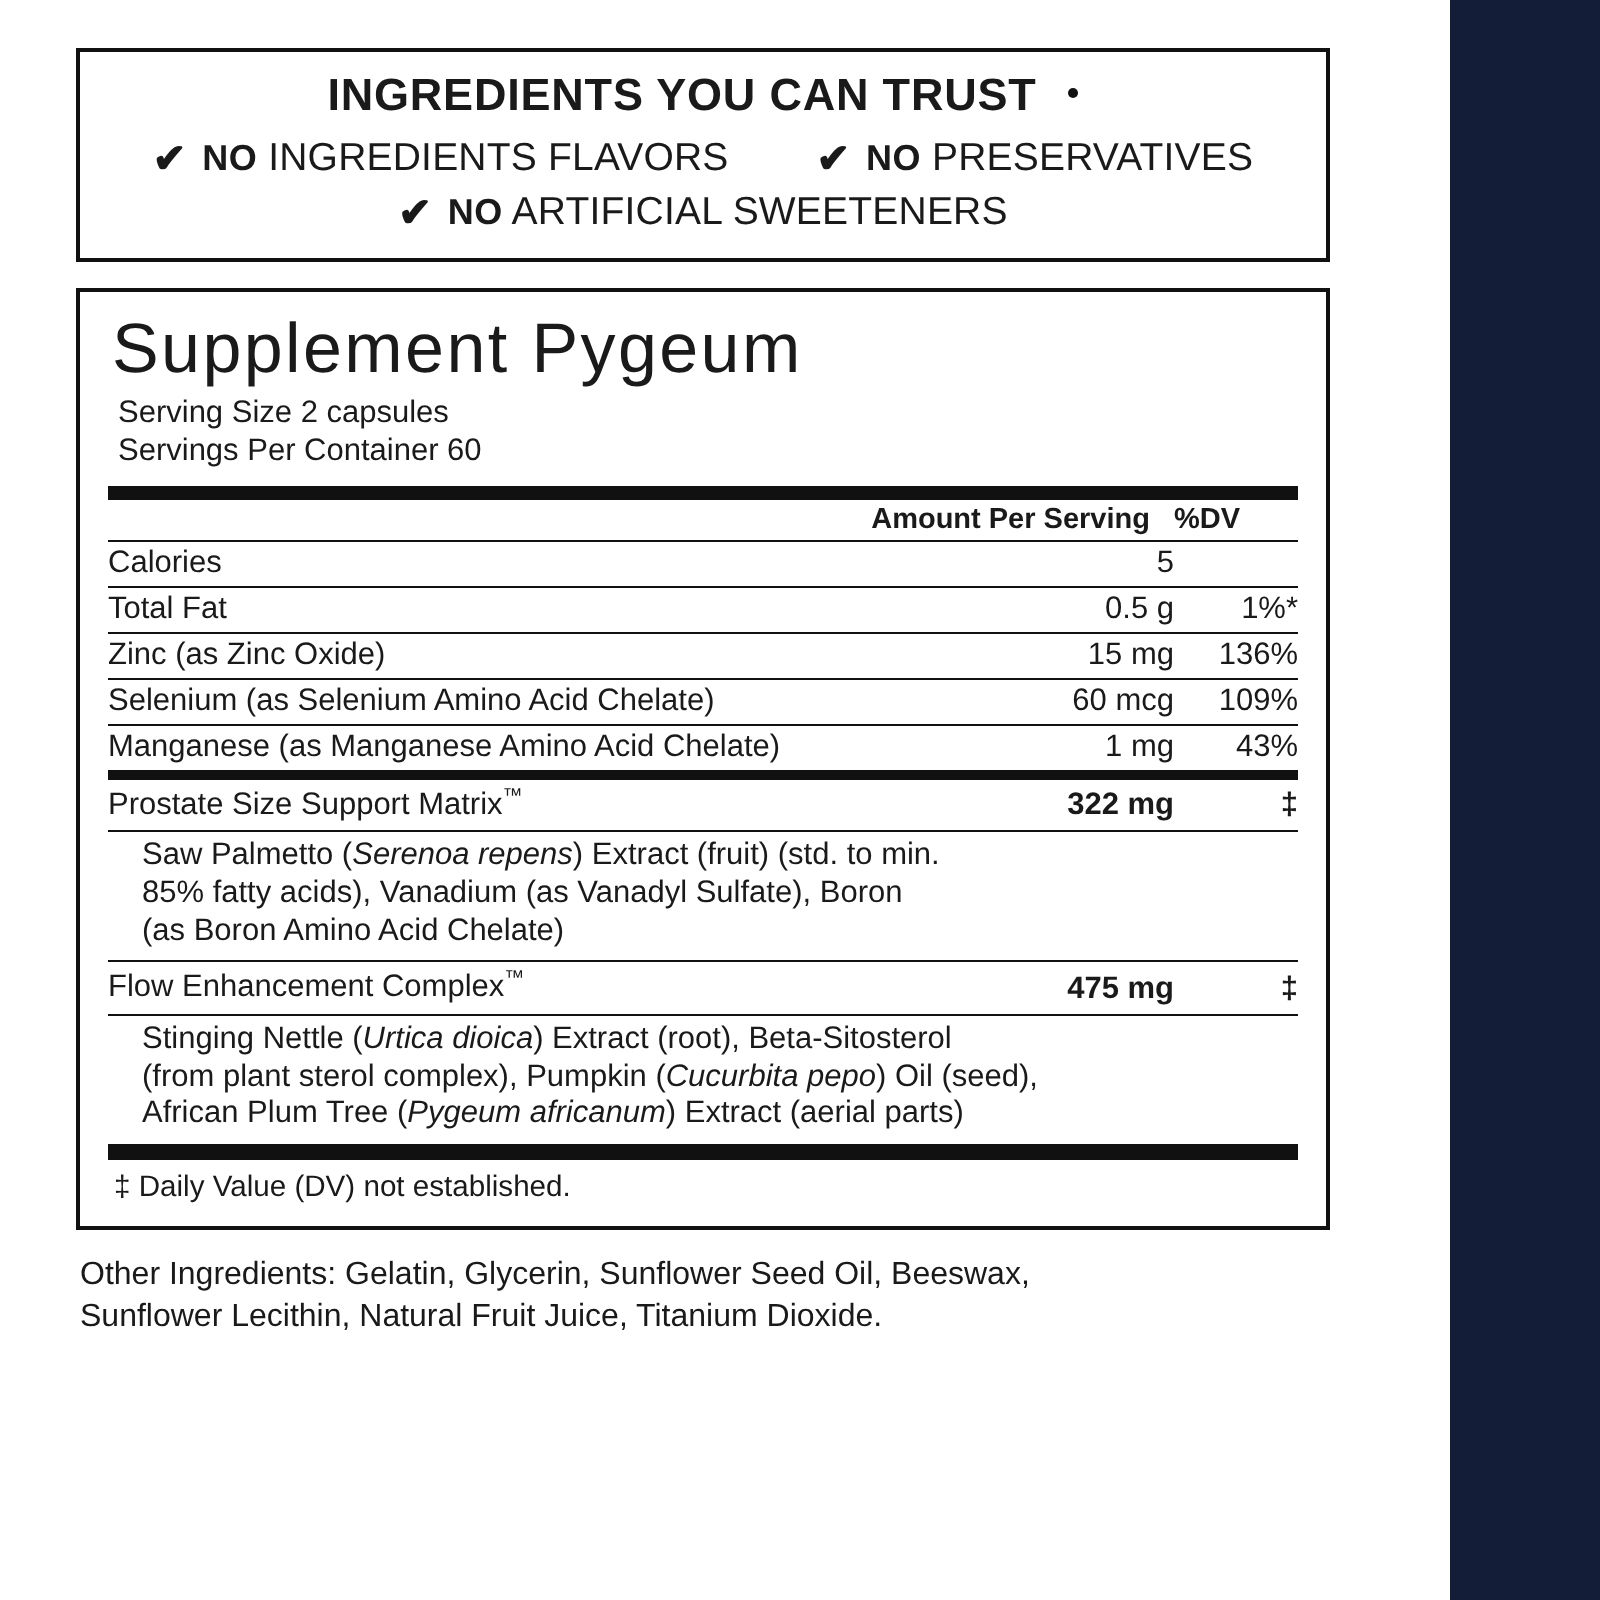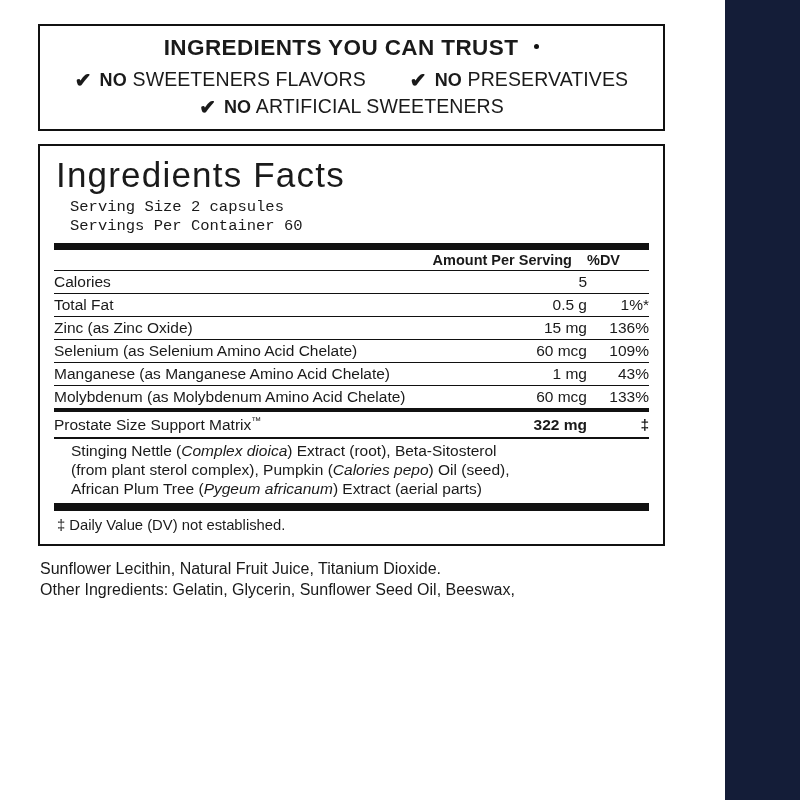--- a/index.html
+++ b/index.html
@@ -97,22 +97,21 @@
   .sf-title {
     font-size: 35px;
     letter-spacing: 1.2px;
     font-weight: normal;
     line-height: 1.05;
     margin: 2px 0 4px 2px;
   }
   .sf-serving {
     font-size: 15.5px;
     line-height: 1.22;
-    margin-left: 16px;
-    font-family: Liberation Mono, monospace;
+    margin-left: 5px;
   }
   .rule-thick {
     border-top: 7px solid #111;
     margin-top: 7px;
   }
   .rule-thin { border-top: 1px solid #111; }
   .rule-mid { border-top: 4px solid #111; }
   .rule-bottom { border-top: 8px solid #111; }
 
   table.sf {
@@ -123,21 +122,21 @@
   table.sf td {
     padding: 2px 0 2px 0;
     vertical-align: bottom;
   }
   .hdr td {
     font-weight: bold;
     font-size: 14.5px;
     padding-bottom: 2px;
     border-bottom: 1px solid #111;
   }
-  .hdr .amt { text-align: left; padding-right: 4px; }
+  .hdr .amt { text-align: center; padding-right: 4px; }
   .hdr .dv { text-align: left; width: 62px; }
 
   table.sf tr.line td { border-bottom: 1px solid #111; }
   td.name { padding-left: 3px; }
   td.amt { text-align: right; white-space: nowrap; padding-right: 4px; }
   td.dv { text-align: right; width: 62px; white-space: nowrap; }
 
   tr.matrix td { font-weight: normal; padding-top: 3px; padding-bottom: 3px; }
   tr.matrix td.dv, tr.matrix td.amt { font-weight: bold; }
   .sup { font-size: 10px; vertical-align: super; }
@@ -169,37 +168,37 @@
 <div class="page">
 
   <div class="trust-box">
     <div class="trust-row r1">
       <span class="trust-title">INGREDIENTS YOU CAN TRUST</span>
       <span class="dot-lead"></span>
     </div>
     <div class="trust-row r2">
       <span class="trust-item">
         <span class="check">✔</span>
-        <span class="txt"><b class="nope">NO</b> <span>SWEETENERS FLAVORS</span></span>
+        <span class="txt"><b class="nope">NO</b> <span>INGREDIENTS FLAVORS</span></span>
       </span>
       <span class="trust-item">
         <span class="check">✔</span>
         <span class="txt"><b class="nope">NO</b> <span>PRESERVATIVES</span></span>
       </span>
     </div>
     <div class="trust-row">
       <span class="trust-item">
         <span class="check">✔</span>
         <span class="txt"><b class="nope">NO</b> <span>ARTIFICIAL SWEETENERS</span></span>
       </span>
     </div>
   </div>
 
   <div class="sf-box">
-    <div class="sf-title">Ingredients Facts</div>
+    <div class="sf-title">Supplement Pygeum</div>
     <div class="sf-serving">Serving Size 2 capsules</div>
     <div class="sf-serving">Servings Per Container 60</div>
 
     <div class="rule-thick"></div>
 
     <table class="sf">
       <tbody>
           <tr class="hdr">
         <td></td>
         <td class="amt">Amount Per Serving</td>
@@ -224,47 +223,52 @@
       <tr class="line">
         <td class="name">Selenium (as Selenium Amino Acid Chelate)</td>
         <td class="amt">60 mcg</td>
         <td class="dv">109%</td>
       </tr>
       <tr class="line">
         <td class="name">Manganese (as Manganese Amino Acid Chelate)</td>
         <td class="amt">1 mg</td>
         <td class="dv">43%</td>
       </tr>
-      <tr>
-        <td class="name">Molybdenum (as Molybdenum Amino Acid Chelate)</td>
-        <td class="amt">60 mcg</td>
-        <td class="dv">133%</td>
-      </tr>
     </tbody>
       </table>
 
     <div class="rule-mid"></div>
 
     <table class="sf">
       <tbody>
           <tr class="matrix line">
         <td class="name"><span>Prostate Size Support Matrix</span><span class="sup">™</span></td>
         <td class="amt">322 mg</td>
         <td class="dv">‡</td>
       </tr>
     </tbody>
       </table>
+    <div class="blend-desc">Saw Palmetto (<i>Serenoa repens</i>) Extract (fruit) (std. to min.<br>85% fatty acids), Vanadium (as Vanadyl Sulfate), Boron<br>(as Boron Amino Acid Chelate)</div>
 
     <div class="rule-thin"></div>
 
-    <div class="blend-desc">Stinging Nettle (<i>Complex dioica</i>) Extract (root), Beta-Sitosterol<br>(from plant sterol complex), Pumpkin (<i>Calories pepo</i>) Oil (seed),<br>African Plum Tree (<i>Pygeum africanum</i>) Extract (aerial parts)</div>
+    <table class="sf">
+      <tbody>
+          <tr class="matrix line">
+        <td class="name"><span>Flow Enhancement Complex</span><span class="sup">™</span></td>
+        <td class="amt">475 mg</td>
+        <td class="dv">‡</td>
+      </tr>
+    </tbody>
+      </table>
+    <div class="blend-desc">Stinging Nettle (<i>Urtica dioica</i>) Extract (root), Beta-Sitosterol<br>(from plant sterol complex), Pumpkin (<i>Cucurbita pepo</i>) Oil (seed),<br>African Plum Tree (<i>Pygeum africanum</i>) Extract (aerial parts)</div>
 
     <div class="rule-bottom"></div>
 
     <div class="footnotes">‡ Daily Value (DV) not established.</div>
   </div>
 
   <div class="other-ing">
+    <div>Other Ingredients: Gelatin, Glycerin, Sunflower Seed Oil, Beeswax,</div>
     <div>Sunflower Lecithin, Natural Fruit Juice, Titanium Dioxide.</div>
-    <div>Other Ingredients: Gelatin, Glycerin, Sunflower Seed Oil, Beeswax,</div>
   </div>
 
 </div>
 
 </body></html>

